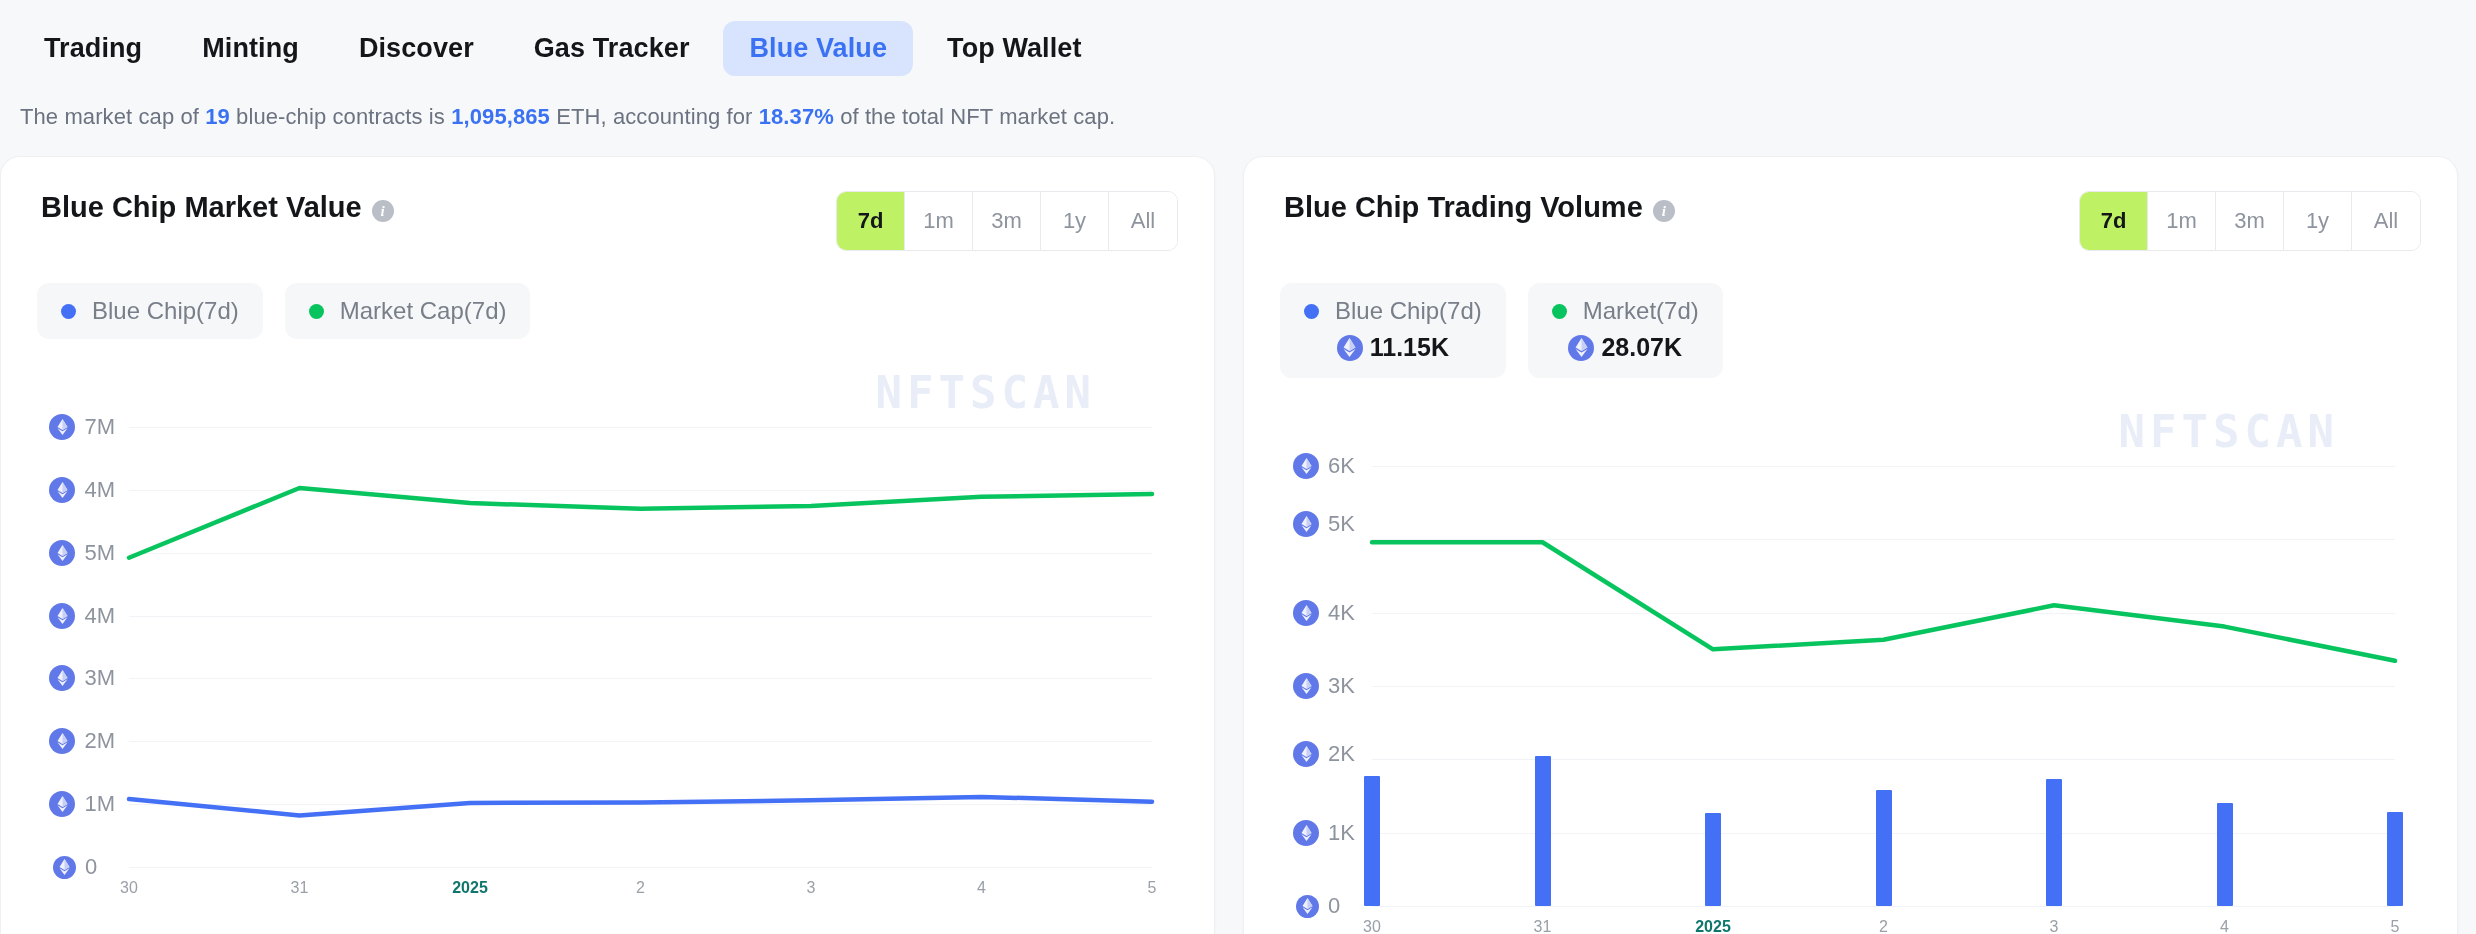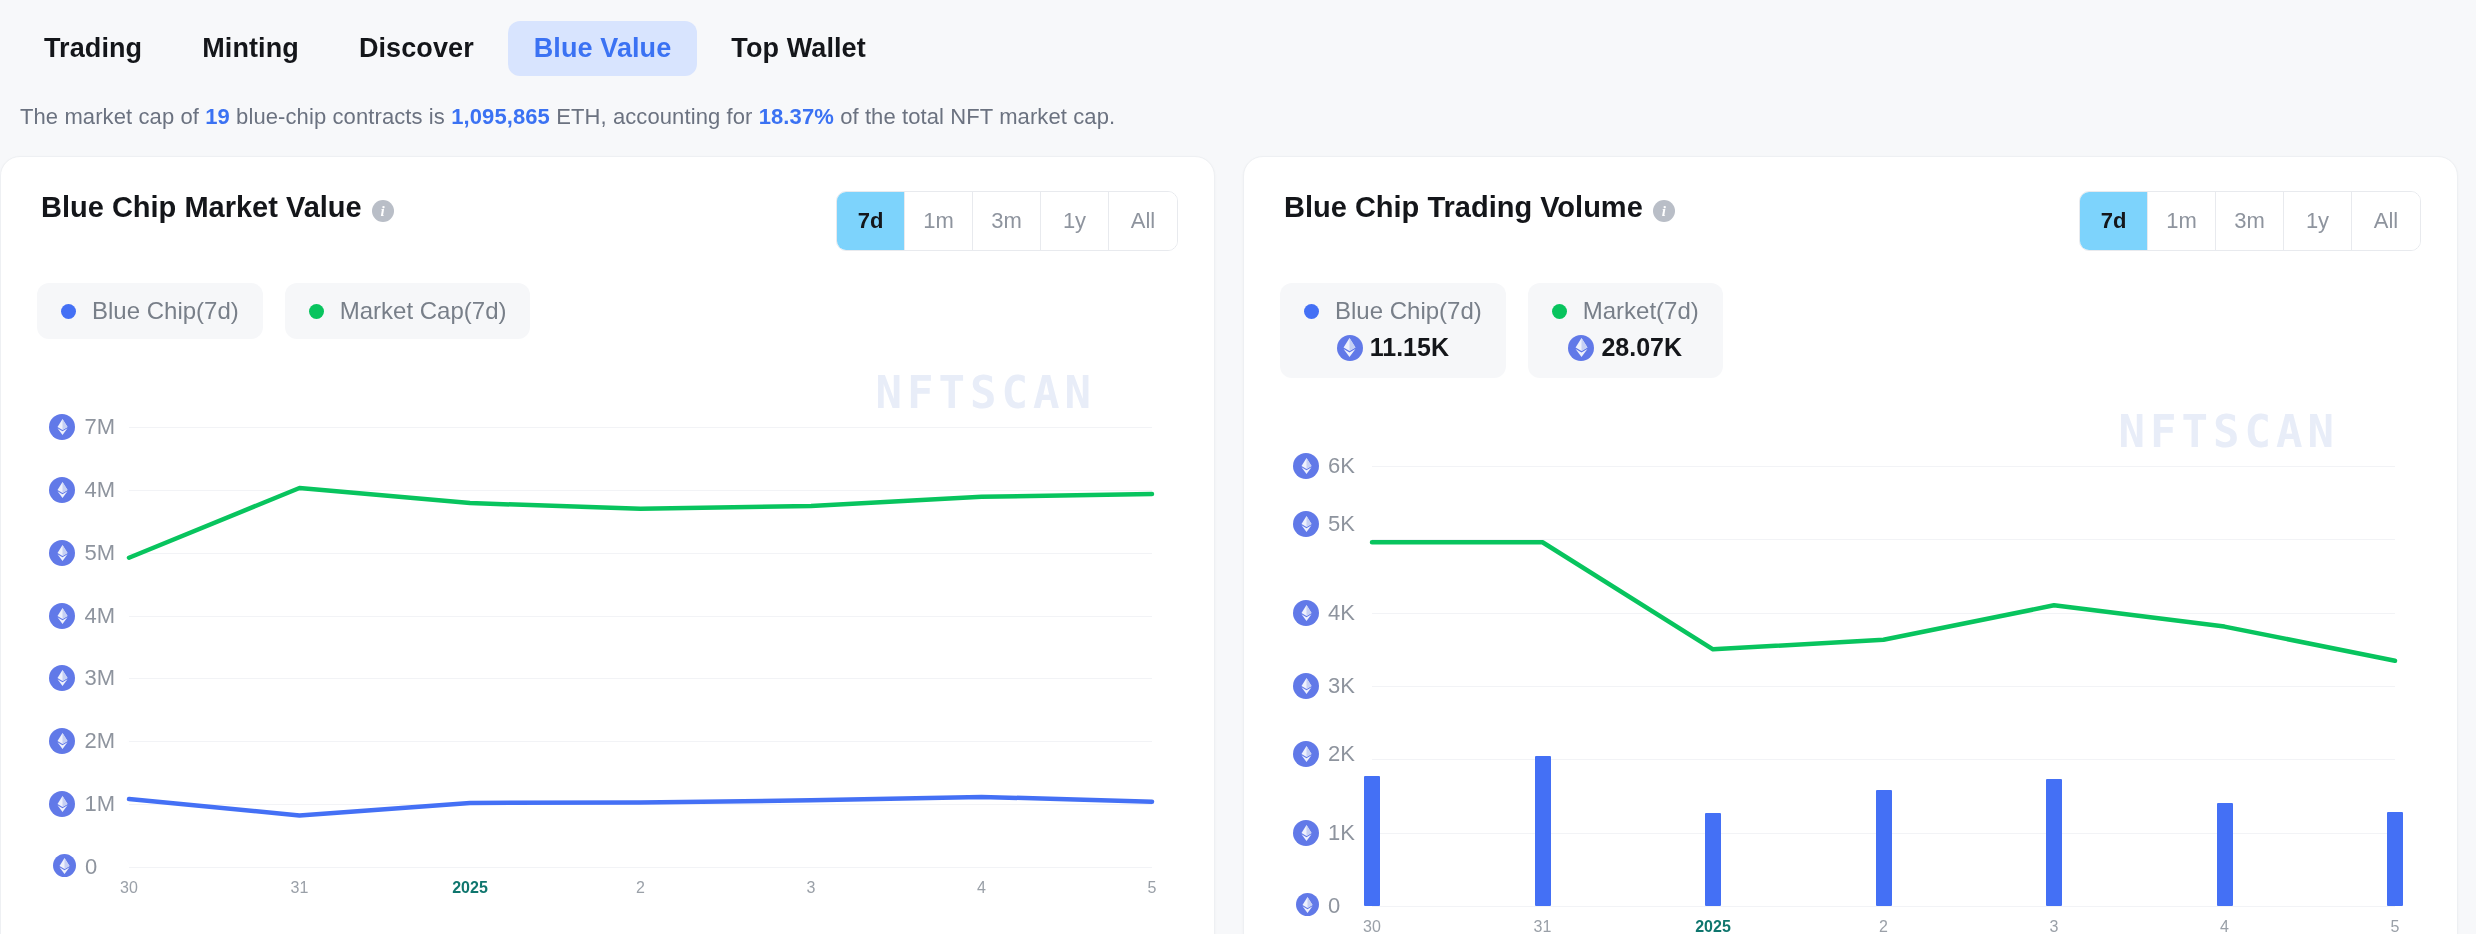--- a/index.html
+++ b/index.html
@@ -105,21 +105,21 @@
     line-height: 58px;
     text-align: center;
     font-size: 22px;
     color: #8e949e;
     border-right: 1px solid #e8eaee;
     background: #fff;
     padding: 0 12px;
   }
   .range-btn:last-child { border-right: none; }
   .range-btn.active {
-    background: #7dd3fc;
+    background: #bef264;
     color: #14161a;
     font-weight: bold;
   }
 
   
   .legend {
     display: flex;
     gap: 22px;
     padding: 32px 0 0 36px;
   }
@@ -189,20 +189,21 @@
     position: absolute;
     left: 0; right: 0;
     height: 1px;
     background: #f2f3f6;
   }
   .ytick {
     position: absolute;
     right: calc(100% + 14px);
     transform: translateY(-50%);
     display: flex;
+    align-items: center;
     gap: 9px;
     font-size: 22px;
     color: #8e949e;
     white-space: nowrap;
   }
   .ytick .lbl { min-width: 30px; }
   .xtick {
     position: absolute;
     top: 452px;
     transform: translateX(-50%);
@@ -215,20 +216,21 @@
   svg.series { position: absolute; inset: 0; overflow: visible; }
   .bar { position: absolute; bottom: 0; width: 16px; transform: translateX(-50%); border-radius: 1px; }
 </style>
 </head>
 <body>
 
 <div class="nav">
   <div class="nav-item">Trading</div>
   <div class="nav-item">Minting</div>
   <div class="nav-item">Discover</div>
+  <div class="nav-item">Gas Tracker</div>
   <div class="nav-item active">Blue Value</div>
   <div class="nav-item">Top Wallet</div>
 </div>
 
 <div class="summary"><span>The market cap of </span><b>19</b><span> blue-chip contracts is </span><b>1,095,865</b><span> ETH, accounting for </span><b>18.37%</b><span> of the total NFT market cap.</span></div>
 
 <div class="cards">
 
   <div class="card left">
     <div class="card-head">

